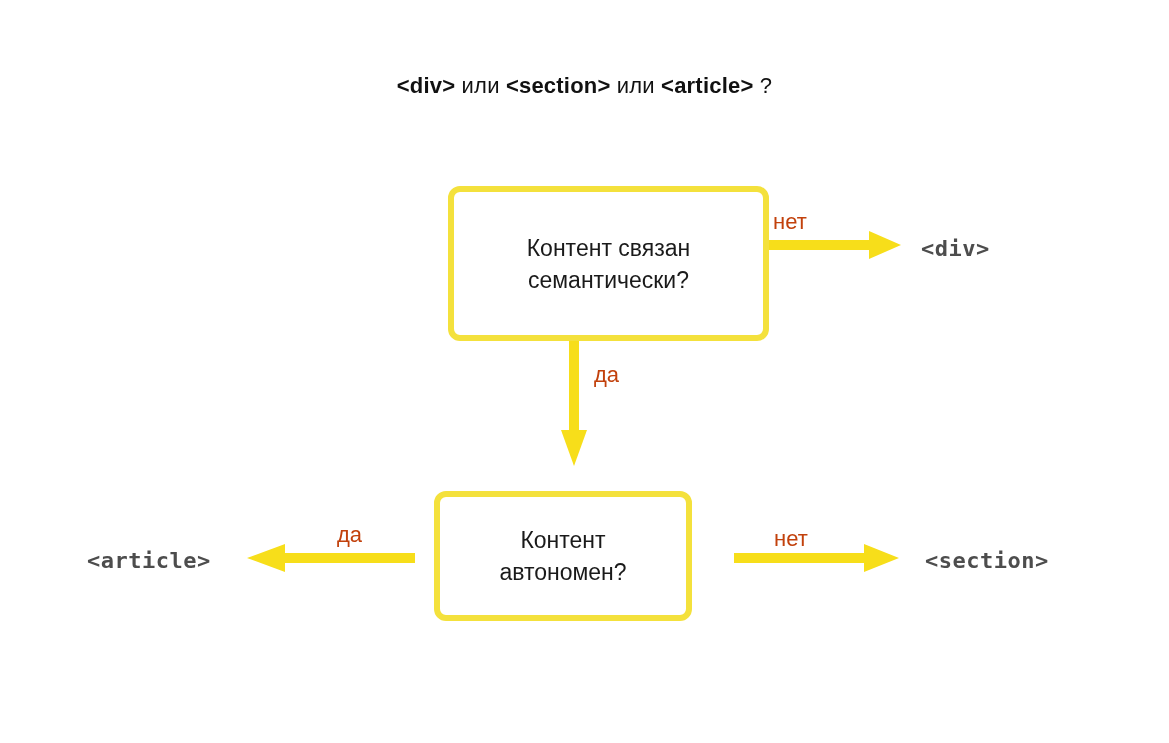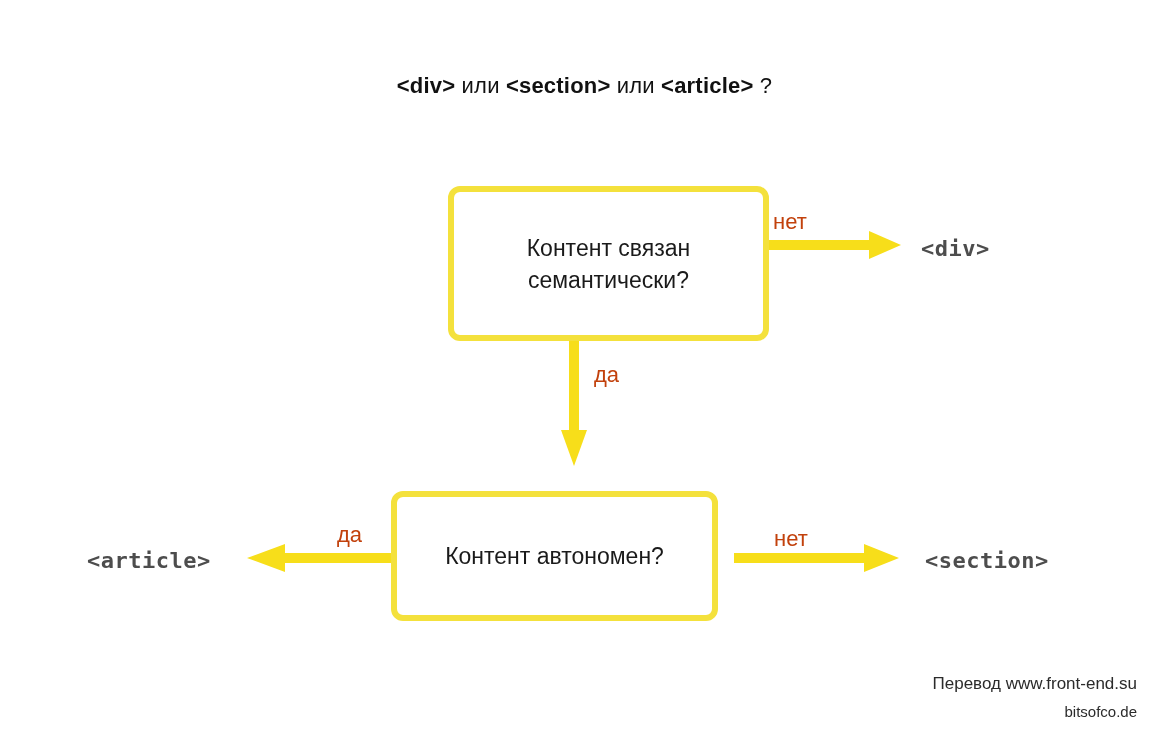--- a/index.html
+++ b/index.html
@@ -69,23 +69,23 @@
   }
 
   #box-semantic {
     left: 408px;
     top: 186px;
     width: 321px;
     height: 155px;
     margin-left: 40px;
   }
   #box-standalone {
-    left: 391px;
+    left: 434px;
     top: 491px;
-    width: 327px;
+    width: 258px;
     height: 130px;
   }
 
   
   #arrow-layer {
     position: absolute;
     left: 0;
     top: 0;
     width: 1169px;
     height: 743px;
@@ -191,18 +191,14 @@
   <div class="edge-label" id="label-da-left">да</div>
 
   <div class="edge-label" id="label-net-bottom">нет</div>
 
   <div class="result-tag" id="result-div">&lt;div&gt;</div>
 
   <div class="result-tag" id="result-section">&lt;section&gt;</div>
 
   <div class="result-tag" id="result-article">&lt;article&gt;</div>
 
-  <div id="credits">
-    <div class="credit-line-1">Перевод www.front-end.su</div>
-    <div class="credit-line-2">bitsofco.de</div>
-  </div>
 
 </div>
 
 </body></html>

